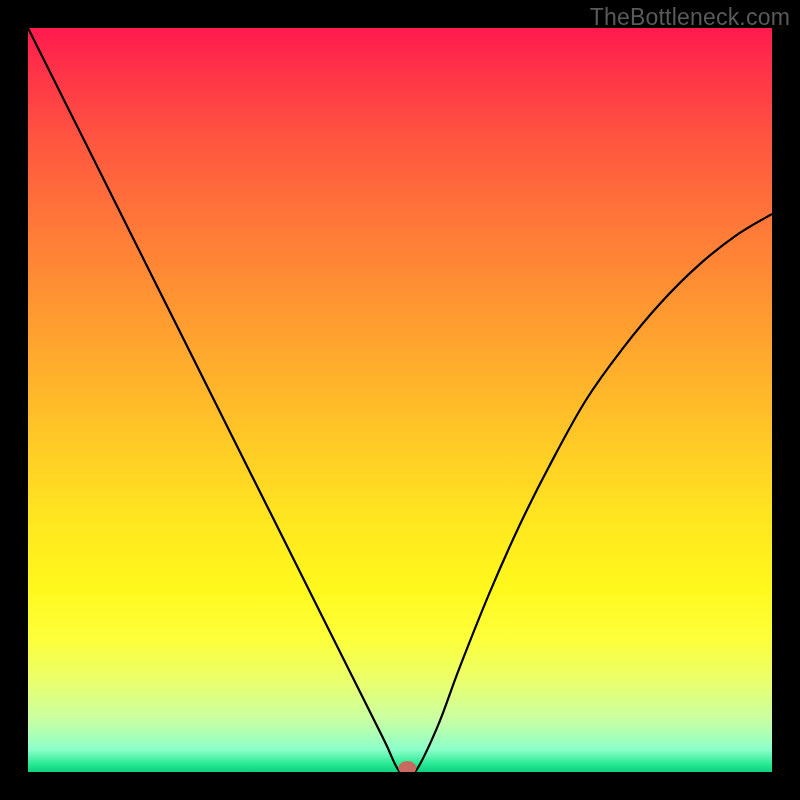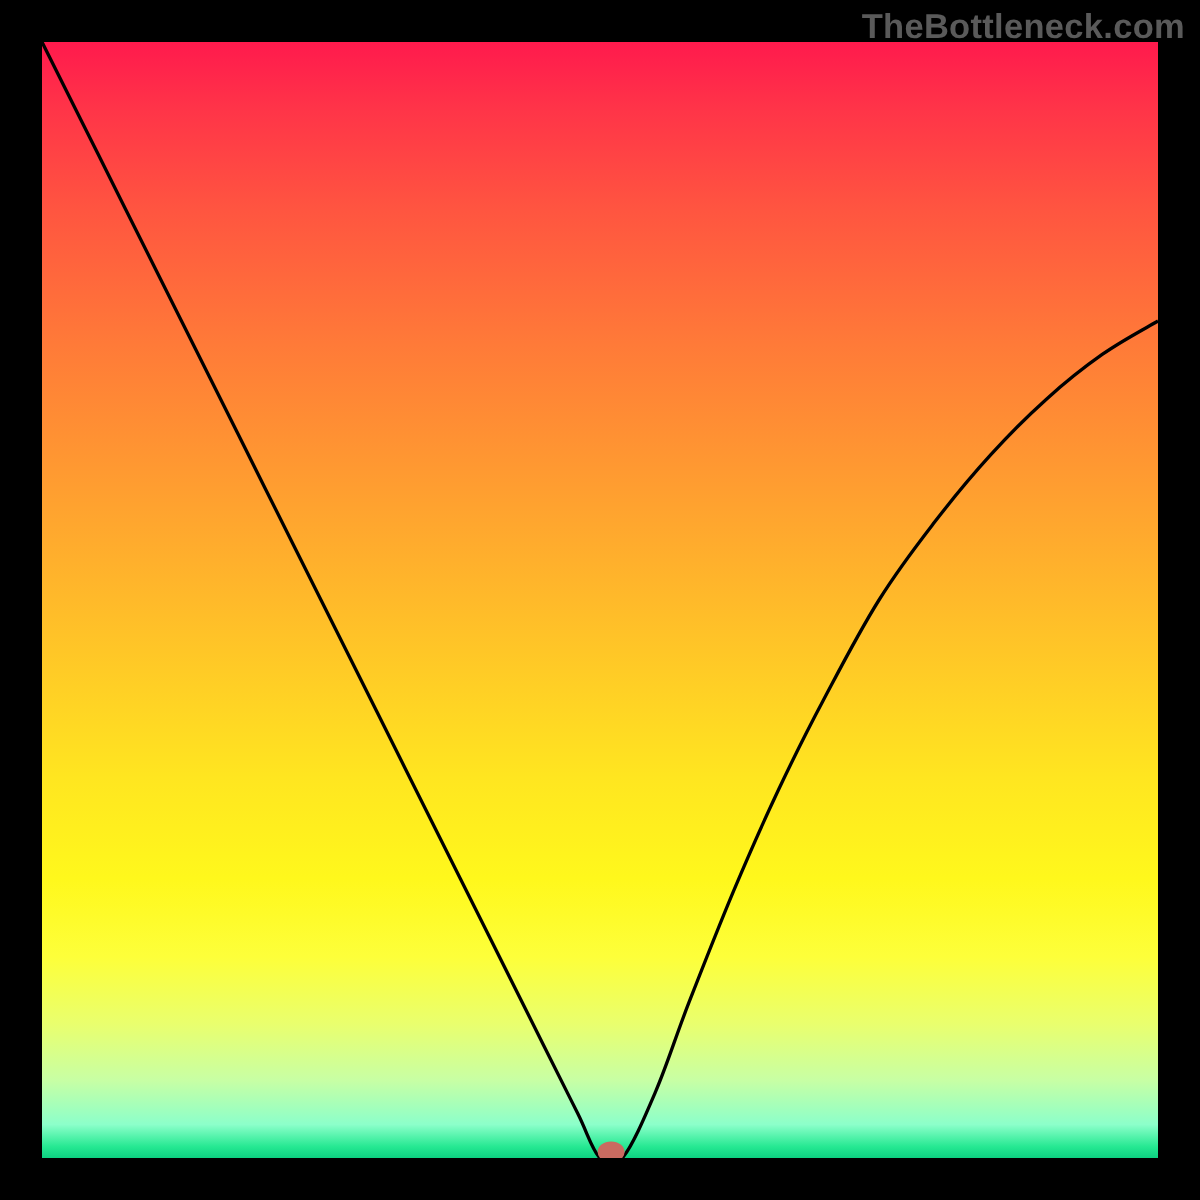--- a/index.html
+++ b/index.html
@@ -42,21 +42,21 @@
       #25e892 99%,
       #0dd181 100%
     );
   }
   .watermark {
     position: absolute;
     top: 4px;
     right: 10px;
     color: #5a5a5a;
     font-size: 23px;
-    font-weight: 700;
+    font-weight: 400;
     letter-spacing: 0.2px;
   }
   svg.curve {
     position: absolute;
     top: 0;
     left: 0;
     width: 744px;
     height: 744px;
   }
   .curve path {

